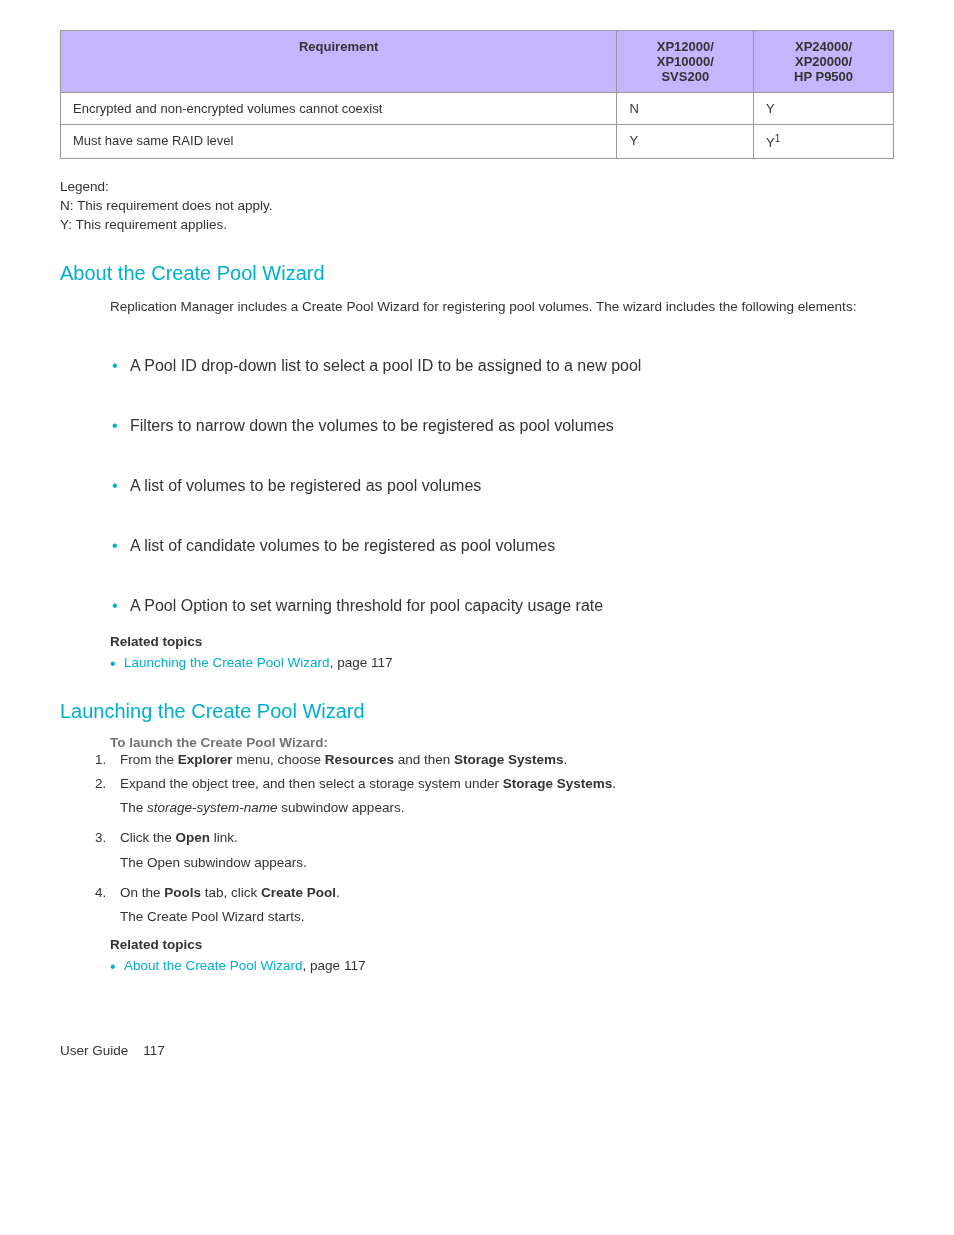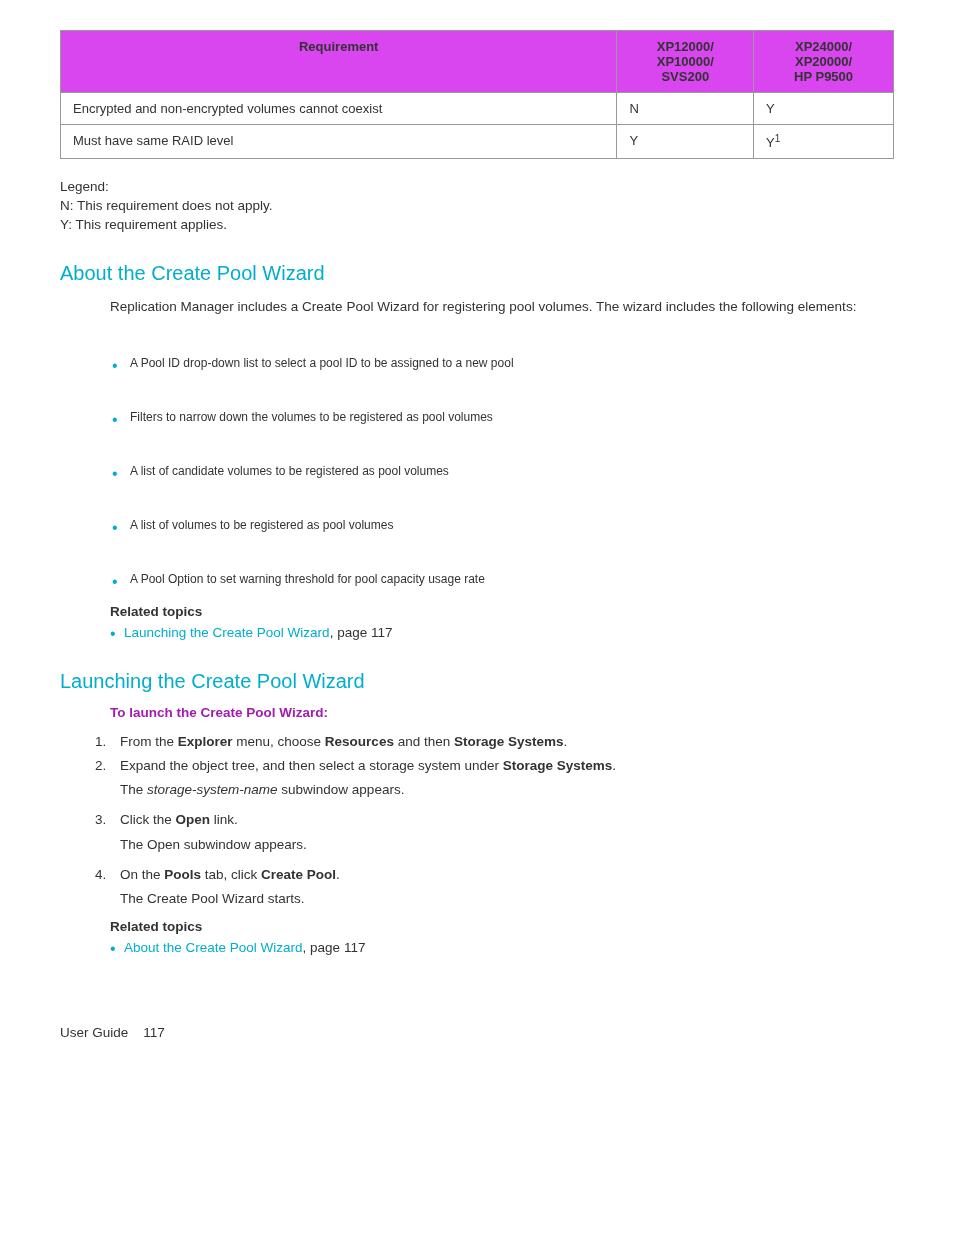--- a/index.html
+++ b/index.html
@@ -34,21 +34,21 @@
     .req-table th,
     .req-table td {
       border: 1px solid #999;
       padding: 8px 12px;
       vertical-align: top;
     }
 
     .req-table thead th {
       font-weight: bold;
       font-size: 13px;
-      background: #d946ef;
+      background: #c4b5fd;
     }
 
     .req-table thead th:first-child {
       font-weight: bold;
     }
 
     .req-table thead th.col-xp12 {
       font-weight: bold;
     }
 
@@ -100,21 +100,21 @@
     
     .bullet-list {
       padding-left: 70px;
       margin-bottom: 16px;
     }
 
     .bullet-list li {
       list-style: none;
       position: relative;
       margin-bottom: 6px;
-      font-size: 12px;
+      font-size: 16px;
       line-height: 1.5;
       margin-top: 36px;
     }
 
     .bullet-list li::before {
       content: "•";
       color: #00AECD;
       position: absolute;
       left: -18px;
       font-size: 16px;
@@ -145,25 +145,24 @@
     }
 
     .related-link-item a,
     .link {
       color: #00AECD;
       text-decoration: none;
     }
 
     
     .sub-heading {
-      color: #a21caf;
-      font-weight: bold;
-      font-size: 13.5px;
-      padding-left: 50px;
-      margin-bottom: 12px;
+      color: #737373;
+      font-weight: bold;
+      font-size: 13.5px;
+      padding-left: 50px;
     }
 
     
     .numbered-list {
       padding-left: 50px;
       margin-bottom: 1px;
     }
 
     .numbered-list li {
       margin-bottom: 4px;
@@ -238,22 +237,22 @@
     <p>Y: This requirement applies.</p>
   </div>
 
   <h2 class="section-heading">About the Create Pool Wizard</h2>
 
   <p class="body-text">Replication Manager includes a Create Pool Wizard for registering pool volumes. The wizard includes the following elements:</p>
 
   <ul class="bullet-list">
     <li>A Pool ID drop-down list to select a pool ID to be assigned to a new pool</li>
     <li>Filters to narrow down the volumes to be registered as pool volumes</li>
+    <li>A list of volumes to be registered as pool volumes</li>
     <li>A list of candidate volumes to be registered as pool volumes</li>
-    <li>A list of volumes to be registered as pool volumes</li>
     <li>A Pool Option to set warning threshold for pool capacity usage rate</li>
   </ul>
 
   <p class="related-topics-label">Related topics</p>
   <ul style="list-style:none; padding-left:0; margin-bottom:4px;">
     <li class="related-link-item">
       <a class="link" href="#">Launching the Create Pool Wizard</a><span>, page 117</span>
     </li>
   </ul>
 

